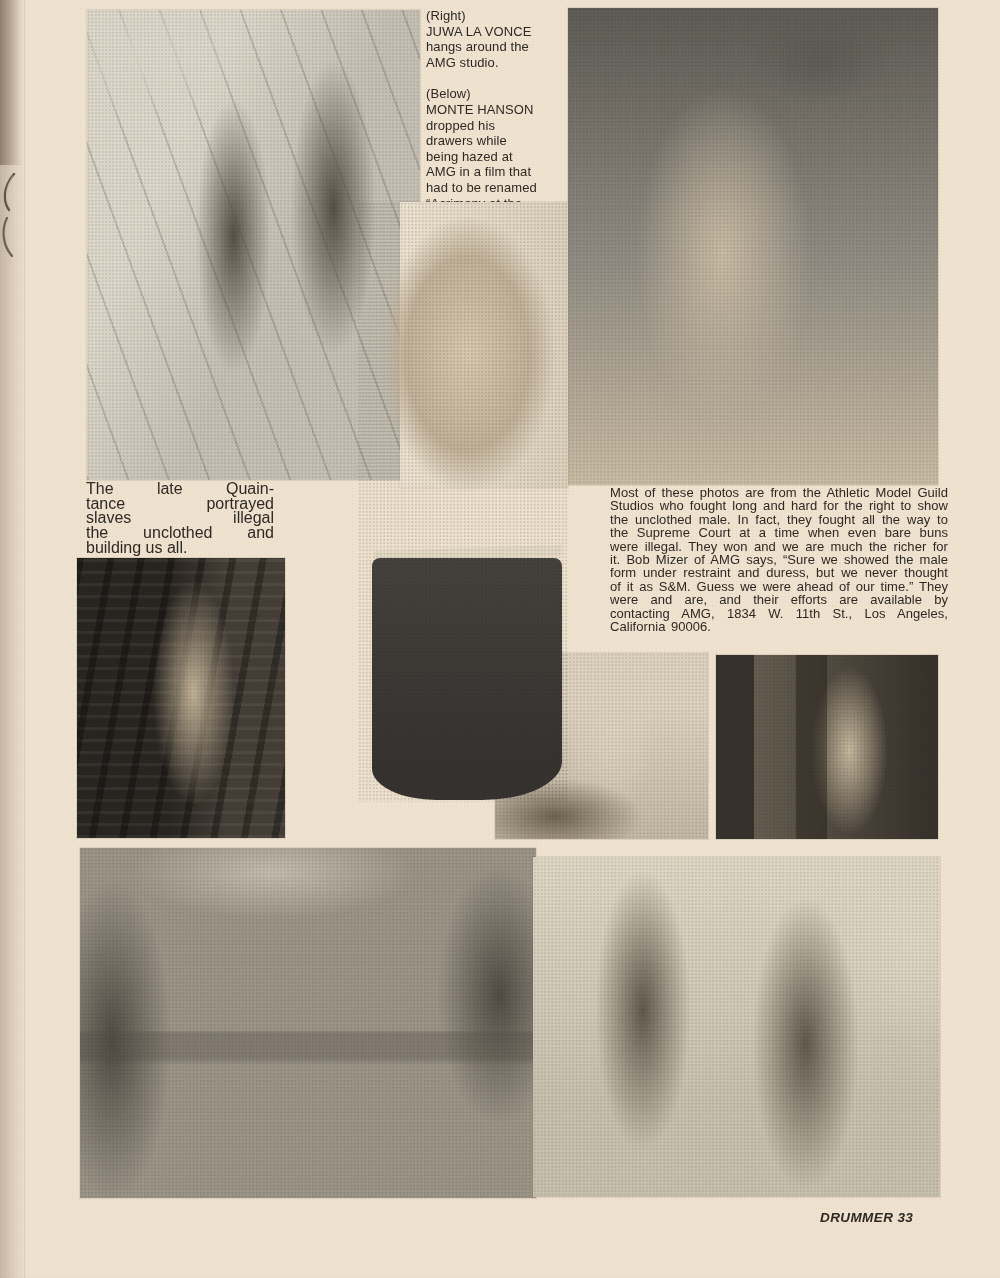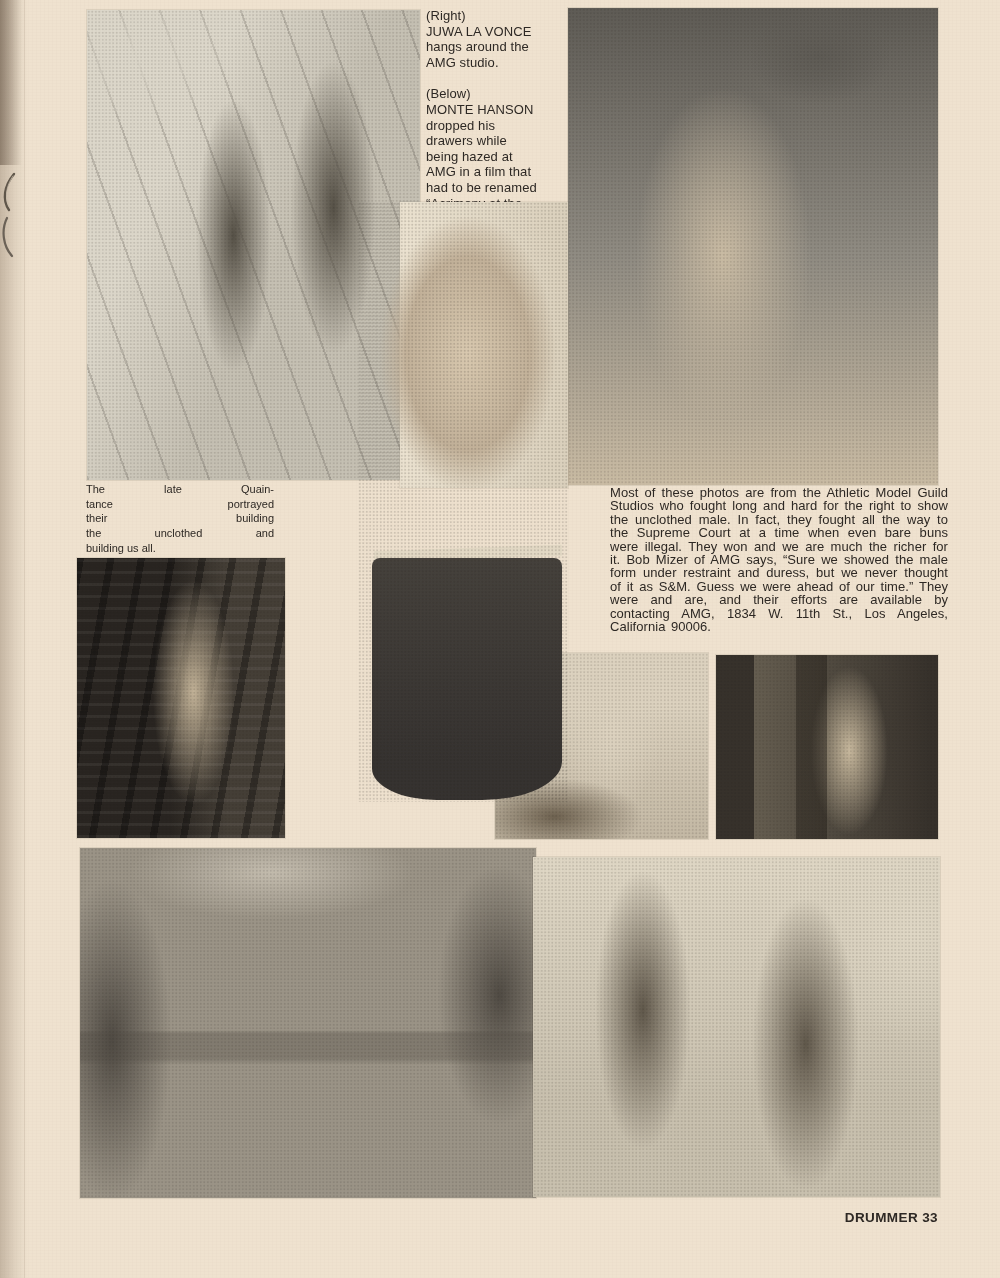--- a/index.html
+++ b/index.html
@@ -100,31 +100,31 @@
     background-image:radial-gradient(rgba(35,30,25,.16) 1px, transparent 1.4px);
     background-size:3.5px 3.5px;}
 
   
   .caption-col{position:absolute;left:426px;top:8px;width:142px;
     font-size:13px;line-height:15.6px;letter-spacing:.1px;}
   .caption-col .block{white-space:pre-line;}
   .caption-col .block + .block{margin-top:16px;}
 
   .left-caption{position:absolute;left:86px;top:482px;width:188px;
-    font-size:11px;line-height:14.7px;}
+    font-size:16px;line-height:14.7px;}
   .left-caption .cline{text-align:justify;text-align-last:justify;}
   .left-caption .cline:last-child{text-align-last:left;}
 
   .article{position:absolute;left:610px;top:486px;width:338px;
     font-size:13px;line-height:13.4px;text-align:justify;
     word-spacing:1.8px;letter-spacing:.05px;}
 
   .folio{position:absolute;left:820px;top:1210px;width:118px;
-    font-size:13.5px;font-weight:bold;
-    letter-spacing:.4px;text-align:right;}
+    font-size:13.5px;font-weight:bold;font-style:italic;
+    letter-spacing:.4px;}
 </style>
 </head>
 <body>
 
 <div class="page">
 
   <div class="edge-shade"></div>
   <div class="corner-shade"></div>
   <div class="crease"></div>
   <svg class="staple" viewBox="0 0 22 90">
@@ -161,21 +161,21 @@
 being hazed at
 AMG in a film that
 had to be renamed
 “Acrimony at the
 Academy”</div>
   </div>
 
   <div class="left-caption">
     <div class="cline">The late Quain-</div>
     <div class="cline">tance portrayed</div>
-    <div class="cline">their building</div>
+    <div class="cline">slaves illegal</div>
     <div class="cline">the unclothed and</div>
     <div class="cline">building us all.</div>
   </div>
 
   <div class="article">Most of these photos are from the Athletic Model Guild Studios who fought long and hard for the right to show the unclothed male. In fact, they fought all the way to the Supreme Court at a time when even bare buns were illegal. They won and we are much the richer for it. Bob Mizer of AMG says, “Sure we showed the male form under restraint and duress, but we never thought of it as S&amp;M. Guess we were ahead of our time.” They were and are, and their efforts are available by contacting AMG, 1834 W. 11th St., Los Angeles, California 90006.</div>
 
   <div class="folio">DRUMMER 33</div>
 
   <div class="grain"></div>
 </div>

